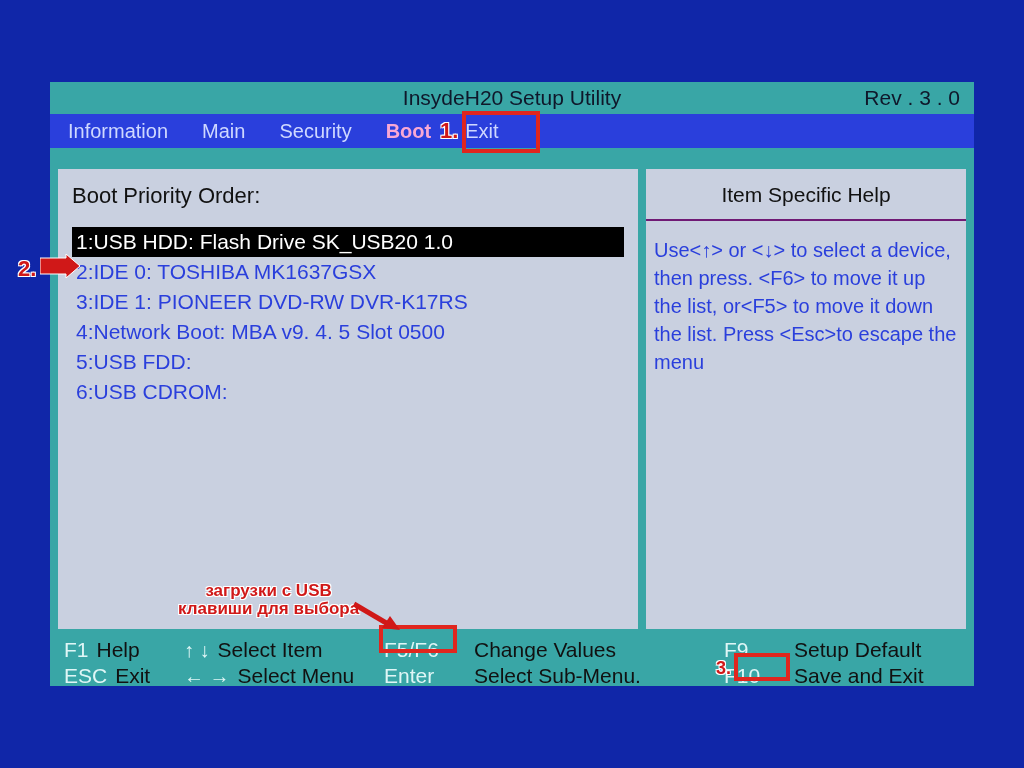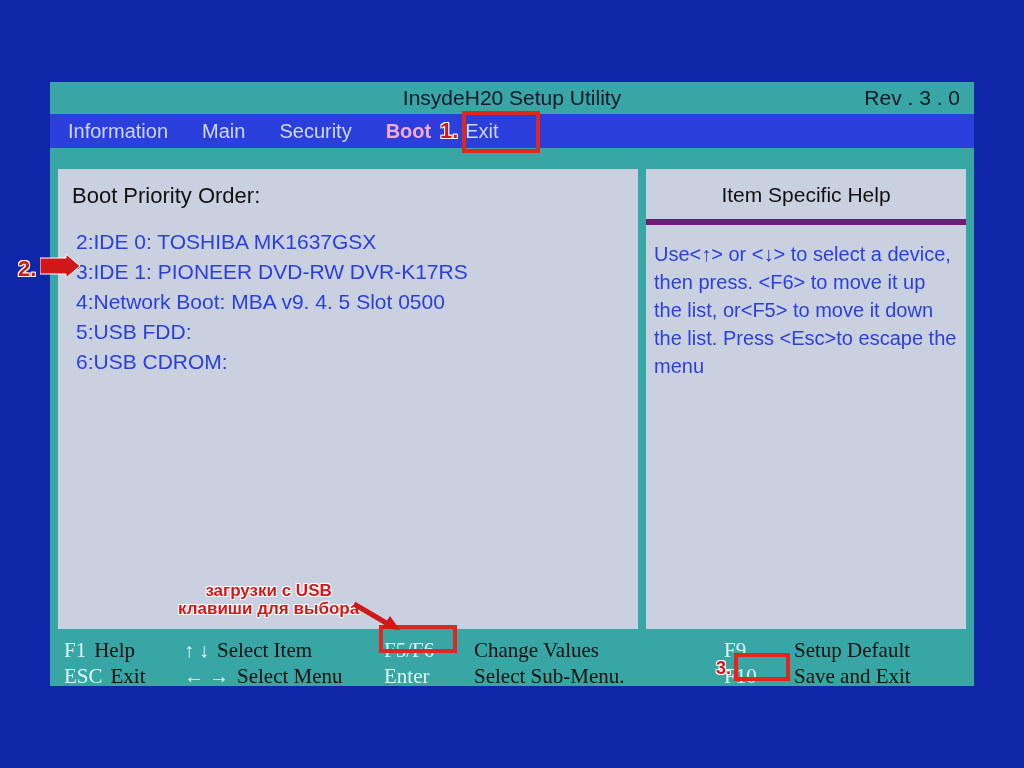--- a/index.html
+++ b/index.html
@@ -79,38 +79,38 @@
   }
   .boot-list li.selected {
     background: #000;
     color: #fff;
   }
   .help-title {
     text-align: center;
     color: #111;
     font-size: 21px;
     padding: 14px 4px 12px 4px;
-    border-bottom: 6px solid #701a75;
+    border-bottom: 2px solid #701a75;
   }
   .help-body {
     color: #2a3fdc;
     font-size: 20px;
     line-height: 28px;
     padding: 15px 8px;
   }
   
   .footer {
     height: 56px;
     padding: 2px 14px 4px 14px;
     color: #111;
     font-size: 21px;
     line-height: 26px;
     position: relative;
   }
-  .footer .row { display: flex; align-items: center; font-family: Liberation Serif, serif; }
+  .footer .row { display: flex; align-items: center; }
   .fkey { color: #dff6f6; margin-right: 8px; }
   .flabel { color: #111; margin-right: 18px; }
   .arrow-v, .arrow-h {
     display: inline-flex; gap: 2px; color: #dff6f6; margin-right: 8px;
     font-size: 20px;
   }
   .foot-col1 { width: 120px; display:flex; align-items:center;}
   .foot-col2 { width: 200px; display:flex; align-items:center;}
   .foot-col3 { width: 90px; display:flex; align-items:center;}
   .foot-col4 { width: 250px; display:flex; align-items:center;}
@@ -148,20 +148,21 @@
     <span class="tab">Main</span>
     <span class="tab">Security</span>
     <span class="tab active">Boot</span>
     <span class="tab">Exit</span>
   </div>
 
   <div class="content">
     <div class="panel-left">
       <div class="panel-heading">Boot Priority Order:</div>
       <ul class="boot-list">
+        <li class="selected">1:USB HDD:  Flash Drive  SK_USB20  1.0</li>
         <li>2:IDE 0: TOSHIBA MK1637GSX</li>
         <li>3:IDE 1: PIONEER DVD-RW  DVR-K17RS</li>
         <li>4:Network Boot:  MBA  v9. 4. 5  Slot  0500</li>
         <li>5:USB FDD:</li>
         <li>6:USB CDROM:</li>
       </ul>
     </div>
     <div class="panel-right">
       <div class="help-title">Item Specific Help</div>
       <div class="help-body">Use&lt;↑&gt; or &lt;↓&gt; to select a device,  then press. &lt;F6&gt; to move it up the list, or&lt;F5&gt; to move it down the list. Press &lt;Esc&gt;to escape the menu</div>

